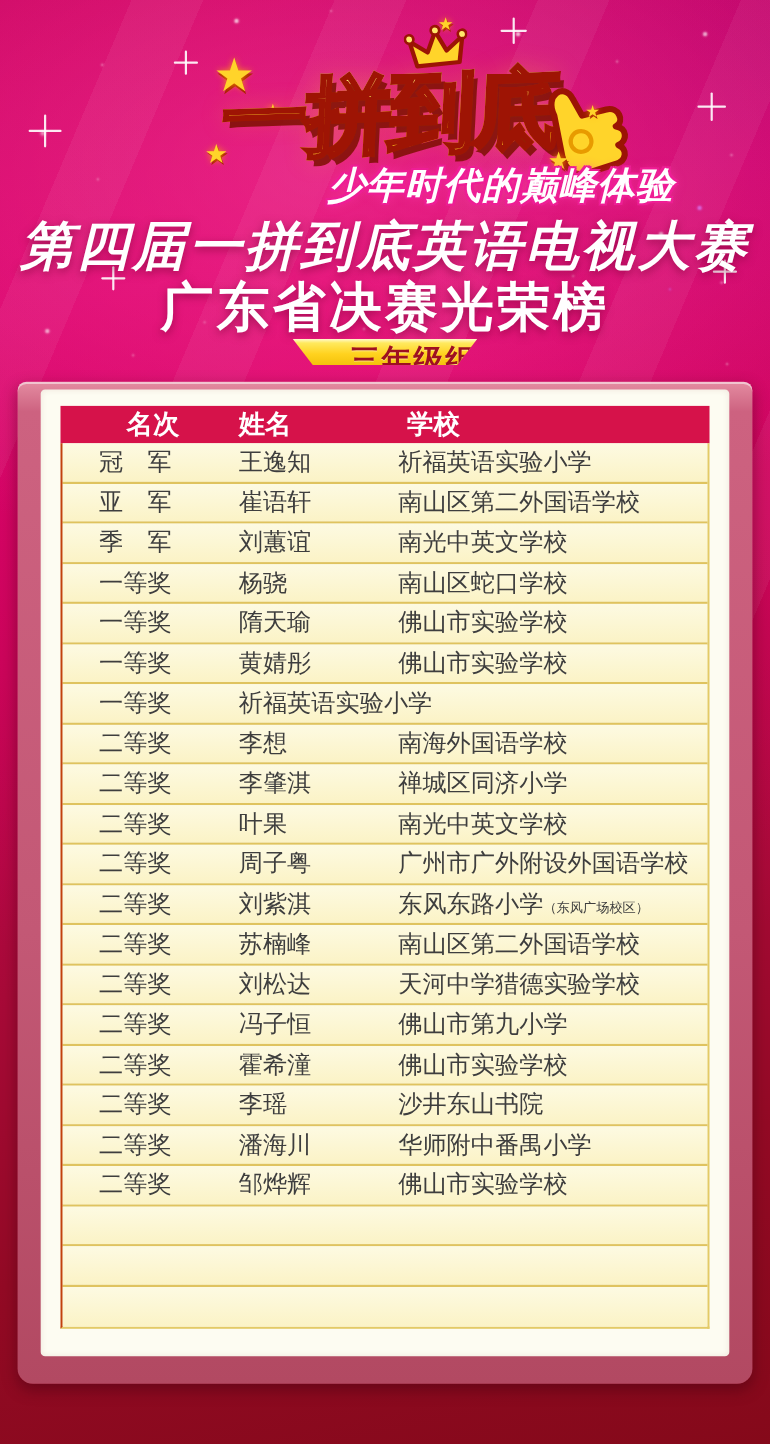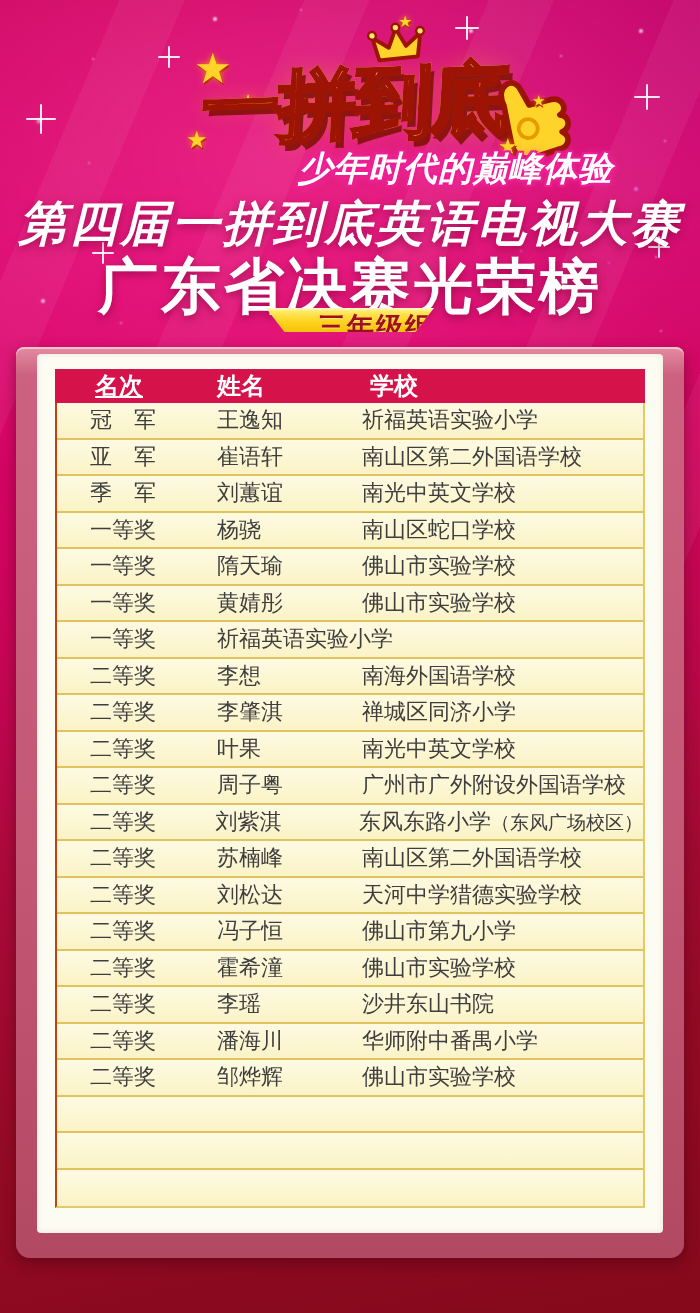--- a/index.html
+++ b/index.html
@@ -69,21 +69,21 @@
     color:#ffffff;letter-spacing:1px;white-space:nowrap;
     text-shadow:2px 0 0 #ee1e95,-2px 0 0 #ee1e95,0 2px 0 #ee1e95,0 -2px 0 #ee1e95,
       2px 2px 0 #ee1e95,-2px -2px 0 #ee1e95,2px -2px 0 #ee1e95,-2px 2px 0 #ee1e95,
       0 0 10px rgba(255,60,170,.8);
   }
 
   
   .title-line{position:absolute;left:0;width:700px;text-align:center;color:#ffffff;font-weight:bold;
     letter-spacing:3px;text-shadow:0 3px 8px rgba(110,0,45,.55);z-index:3;}
   .title-1{top:192px;font-size:48px;font-style:italic;}
-  .title-2{top:247px;font-size:60px;}
+  .title-2{top:247px;font-size:48px;}
 
   
   .grade-badge{
     position:absolute;left:50%;top:308px;transform:translateX(-50%);z-index:6;
     width:168px;height:24px;line-height:38px;text-align:right;
     font-size:27px;font-weight:bold;color:#9e1020;letter-spacing:2px;
     clip-path:polygon(0 0,100% 0,89% 100%,11% 100%);
     background:linear-gradient(180deg,#fffad2 0%,#ffe95e 16%,#ffd21e 58%,#f3c20c 100%);
     text-shadow:0 1px 0 rgba(255,255,255,.4);
   }
@@ -102,27 +102,27 @@
     font-size:24px;font-weight:bold;}
   .tbody{border-left:2px solid #c2410c;border-right:2px solid #e3ca66;border-bottom:2px solid #e3ca66;}
   .trow{display:flex;height:36.5px;box-sizing:border-box;align-items:center;
     border-bottom:2px solid #dfc35f;
     background:linear-gradient(180deg,#fdfae2 0%,#fbf3c6 100%);
     font-size:22px;color:#3e3e3e;font-weight:500;}
   .trow:last-child{border-bottom:none;}
   .c-rank{width:150px;box-sizing:border-box;}
   .c-name{width:145px;box-sizing:border-box;}
   .c-school{flex:1;box-sizing:border-box;white-space:nowrap;}
-  .thead .c-rank{padding-left:40px;text-decoration:underline;}
+  .thead .c-rank{padding-left:60px;}
   .thead .c-name{padding-left:12px;}
   .thead .c-school{padding-left:20px;}
   .trow .c-rank{padding-left:33px;}
   .trow .c-name{padding-left:10px;}
   .trow .c-school{padding-left:10px;}
-  .school-note{font-size:19px;}
+  .school-note{font-size:12px;}
 </style>
 </head>
 <body>
 
 <div class="stage">
 
   <div class="streaks"></div>
   <div class="dots"></div>
   <div class="sparkle sp1"></div>
   <div class="sparkle sp2"></div>

